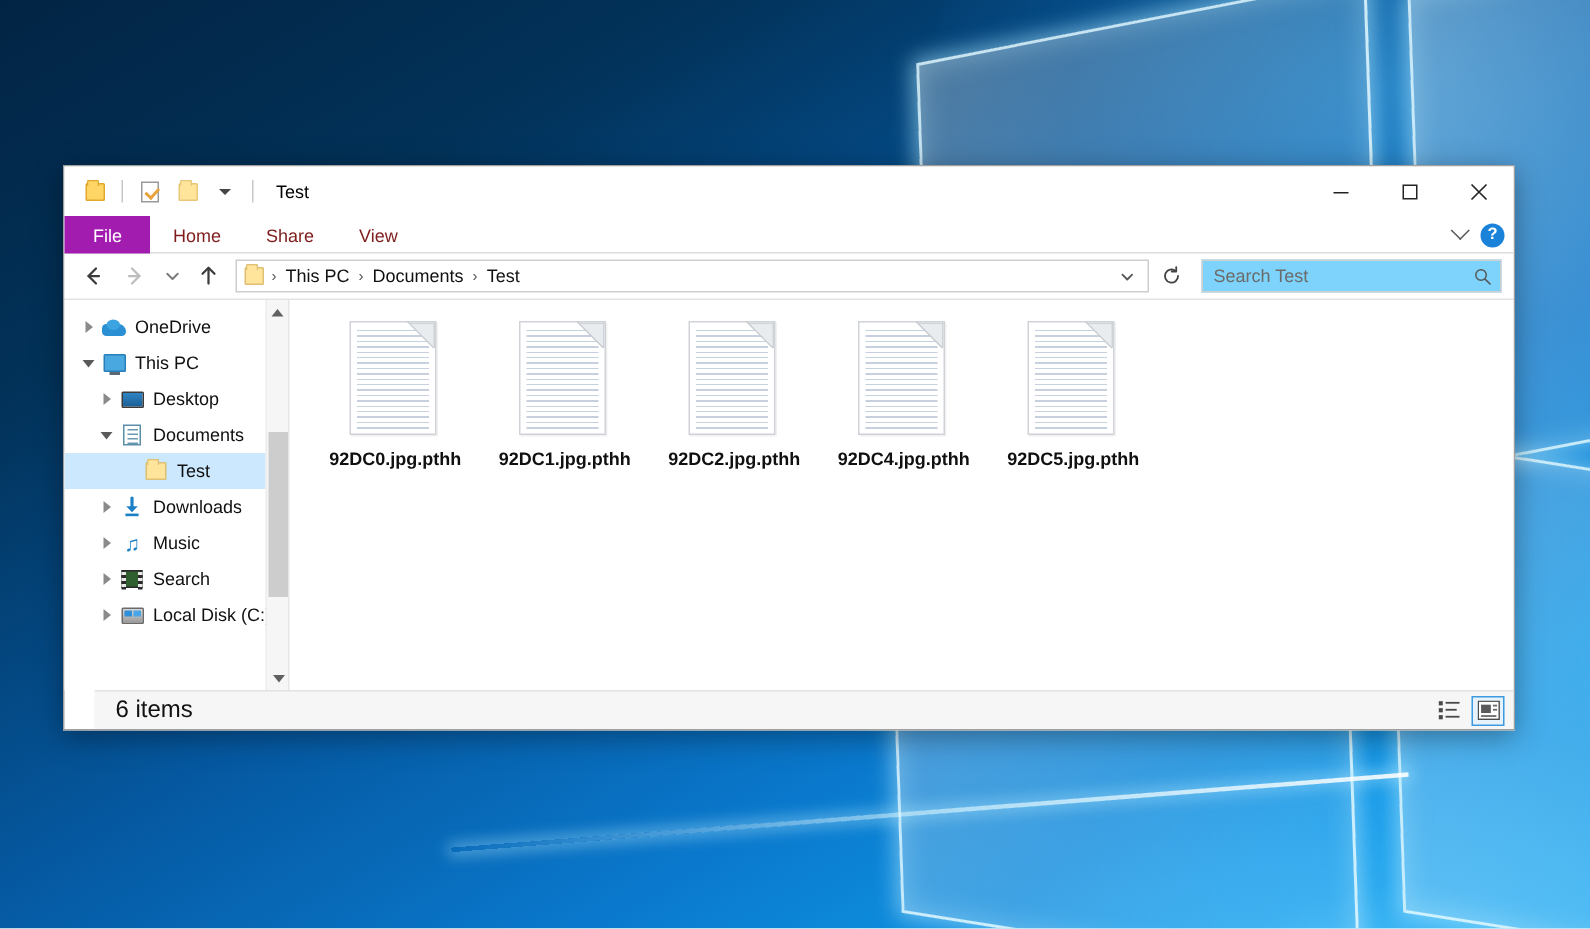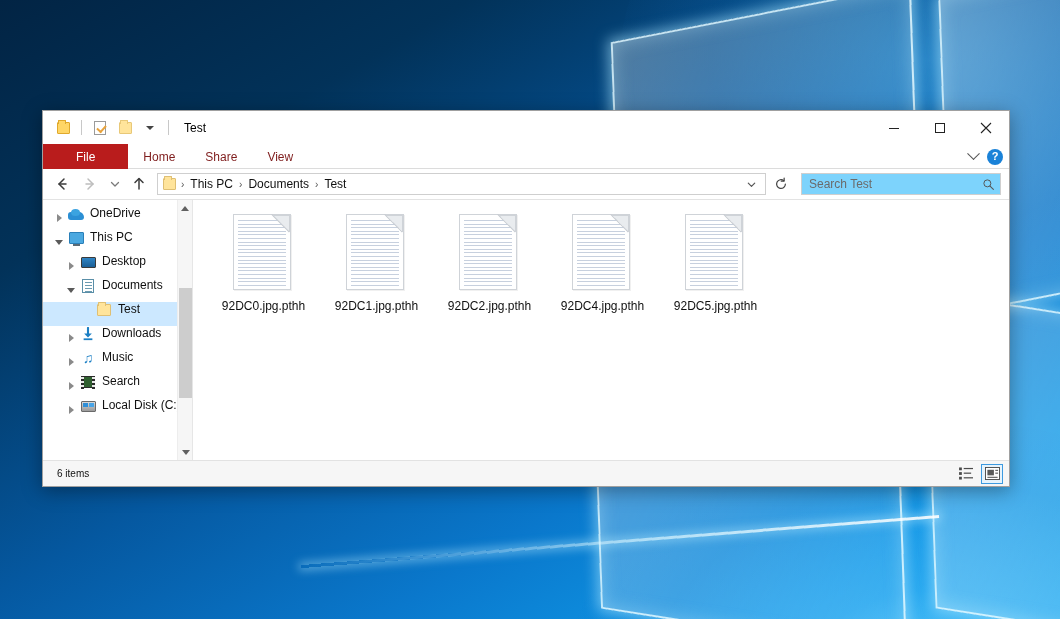--- a/index.html
+++ b/index.html
@@ -167,23 +167,23 @@
   }
   .rtab {
     display: flex; align-items: center;
     padding: 0 15px;
     font-size: 12px;
     color: #7f1d1d;
     height: 25px;
     white-space: nowrap;
   }
   .rtab.file {
-    background: #b91c1c;
+    background: #a21caf;
     color: #ffffff;
-    padding: 0 33px;
+    padding: 0 19px;
   }
   #ribbon-right {
     position: absolute;
     right: 6px; top: 0;
     height: 25px;
     display: flex;
     align-items: center;
     gap: 9px;
   }
   .chev-sm {
@@ -303,21 +303,21 @@
     border-right: 1px solid #e6e6e6;
     position: relative;
     overflow: hidden;
   }
   #nav-list {
     padding-top: 6px;
   }
   .nav-item {
     height: 24px;
     display: flex;
-    align-items: flex-start;
+    align-items: center;
     padding-right: 4px;
     font-size: 12px;
     color: #101010;
     white-space: nowrap;
   }
   .nav-item.selected { background: #cce8ff; }
   .nav-expander {
     width: 16px; height: 24px;
     flex: 0 0 16px;
     display: flex; align-items: center; justify-content: center;
@@ -479,20 +479,21 @@
   #content-pane {
     flex: 1 1 auto;
     background: #ffffff;
     padding: 8px 6px 0 14px;
     overflow: hidden;
   }
   #file-grid {
     display: flex;
     flex-wrap: wrap;
     align-content: flex-start;
+    font-weight: bold;
   }
   .file-item {
     width: 113px;
     height: 120px;
     display: flex;
     flex-direction: column;
     align-items: center;
     padding-top: 6px;
   }
   .file-icon {
@@ -557,22 +558,23 @@
 
   
   #status-bar {
     height: 26px;
     flex: 0 0 auto;
     background: #f6f6f6;
     border-top: 1px solid #e2e2e2;
     display: flex;
     align-items: center;
     padding: 0 6px 0 14px;
-    font-size: 10px;
+    font-size: 16px;
     color: #111;
+    margin-left: 20px;
   }
   #status-text { flex: 1 1 auto; }
   #view-buttons { display: flex; gap: 4px; align-items: center; }
   .view-btn {
     width: 22px; height: 20px;
     display: flex; align-items: center; justify-content: center;
     border: 1px solid transparent;
     background: transparent;
   }
   .view-btn.active {

